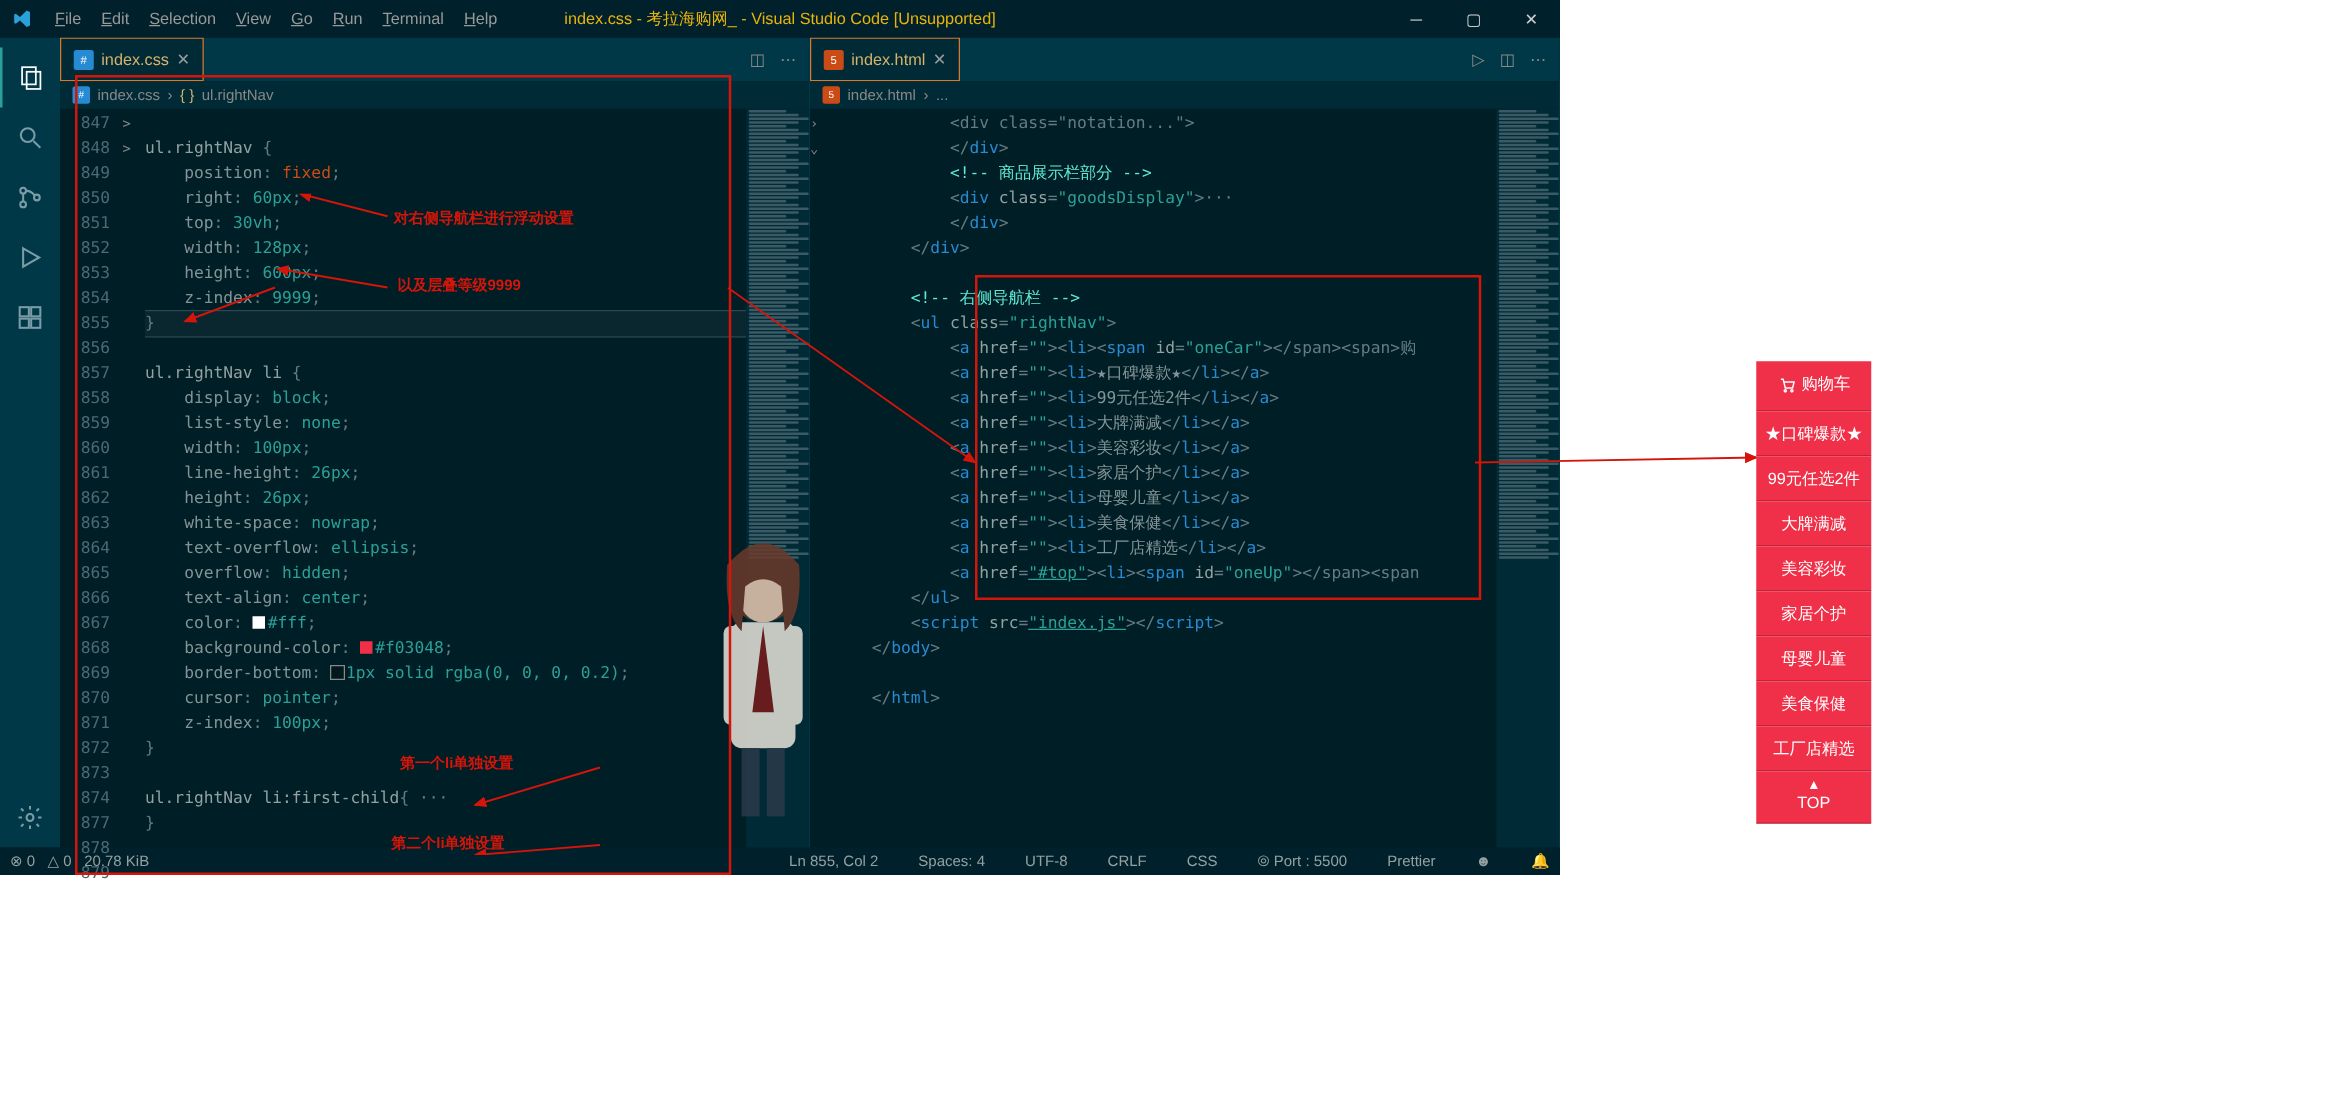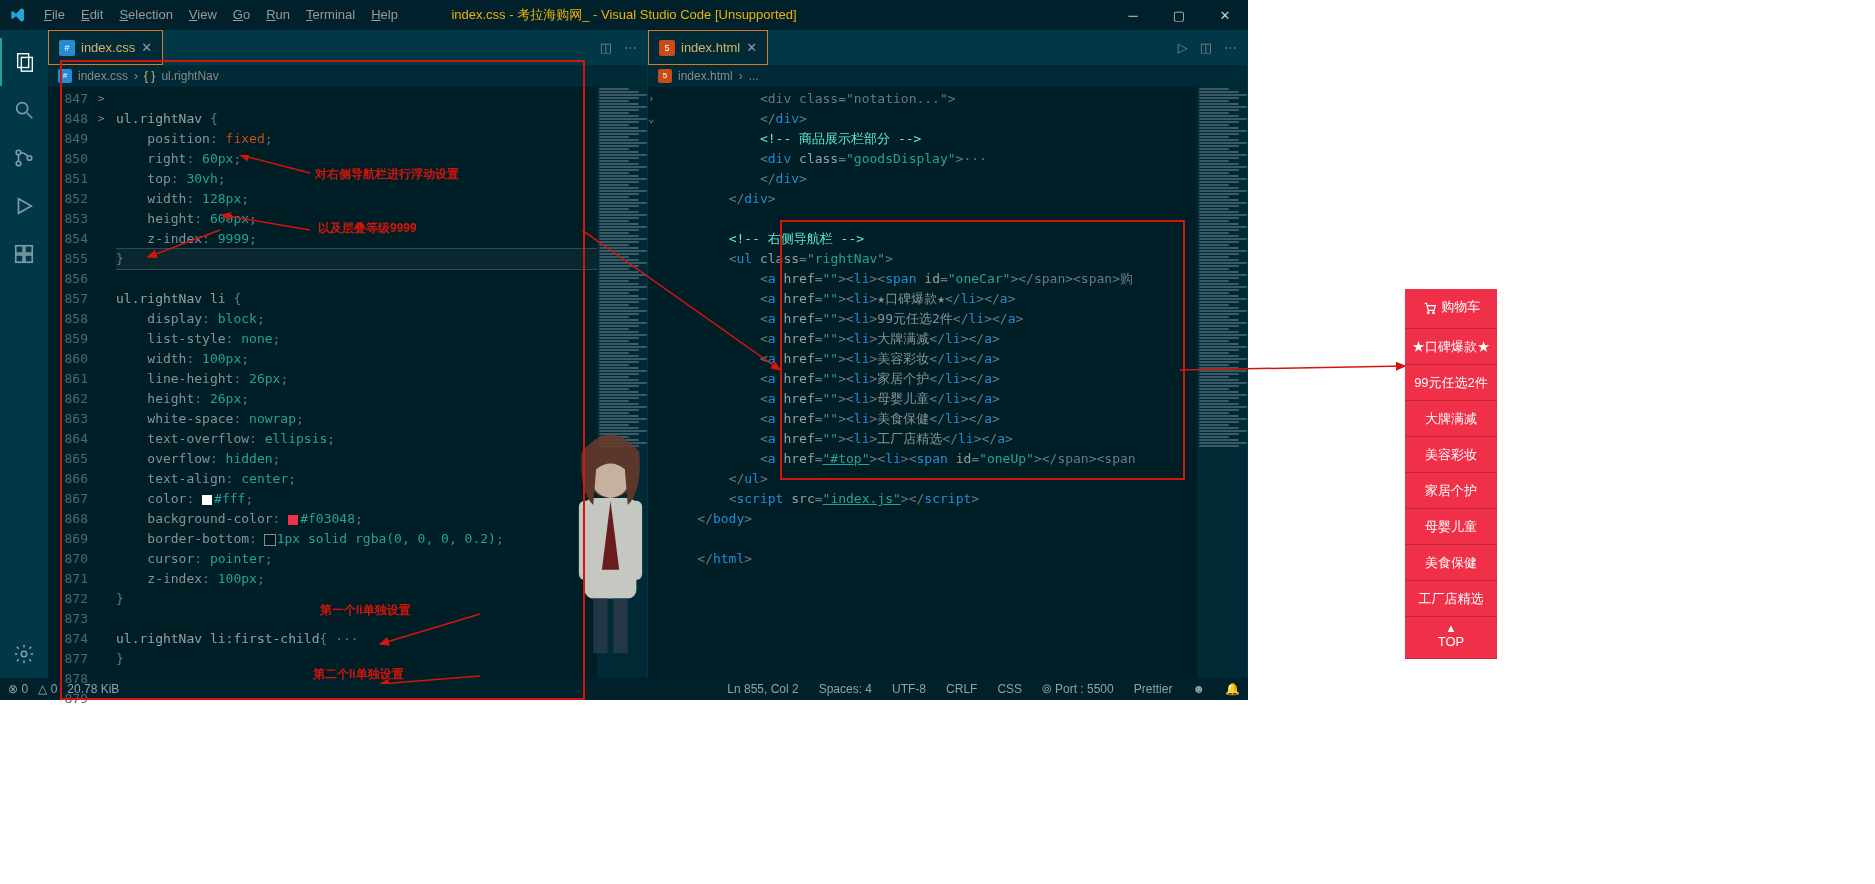--- a/index.html
+++ b/index.html
@@ -50,21 +50,21 @@
 .minimap { width: 50px; background: #002b36; position: relative; }
 .mm-line { height: 2px; margin: 1px 2px; background: #3a5a65; border-radius: 1px; }
 .mm-line.s { width: 60%; } .mm-line.m { width: 80%; } .mm-line.l { width: 95%; }
 .annotation-box-left { position: absolute; border: 2px solid #d4150a; pointer-events: none; left: 60px; top: 60px; width: 525px; height: 640px; }
 .annotation-box-right { position: absolute; border: 2px solid #d4150a; pointer-events: none; left: 780px; top: 220px; width: 405px; height: 260px; }
 .anno-text { position: absolute; color: #d4150a; font-size: 12px; font-weight: bold; pointer-events: none; }
 .arrow-svg { position: absolute; pointer-events: none; }
 .anime-char { position: absolute; left: 490px; bottom: 22px; width: 145px; height: 230px; opacity: 0.85; }
 .statusbar { height: 22px; background: #00212b; display: flex; align-items: center; color: #93a1a1; font-size: 12px; padding: 0 8px; gap: 12px; }
 .statusbar .sb-l { display: flex; gap: 10px; align-items: center; }
-.statusbar .sb-r { margin-left: auto; display: flex; gap: 20px; align-items: center; }
+.statusbar .sb-r { margin-left: auto; display: flex; gap: 32px; align-items: center; }
 .rightnav { position: absolute; left: 1405px; top: 245px; width: 92px; margin-top: 44px; }
 .rightnav li { display: block; list-style: none; width: 92px; line-height: 26px; height: 36px; white-space: nowrap; text-overflow: ellipsis; overflow: hidden; text-align: center; color: #fff; background: #f03048; border-bottom: 1px solid rgba(0,0,0,0.2); font-size: 13px; padding-top: 5px; }
 .rightnav li:first-child { height: 40px; }
 .rightnav li .cart-icon { display: inline-block; vertical-align: middle; }
 .rightnav li:last-child { height: 42px; line-height: 14px; padding-top: 4px; }
 .long-arrow { position: absolute; pointer-events: none; }
 </style>
 </head>
 <body>
 

